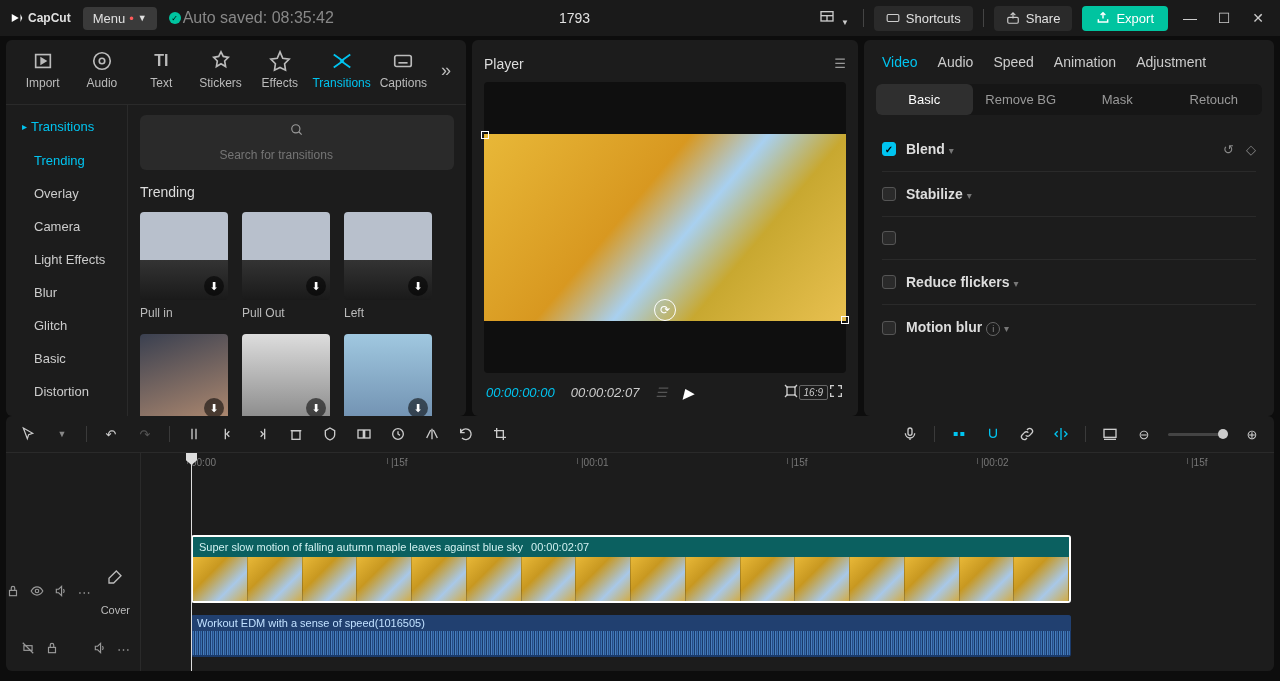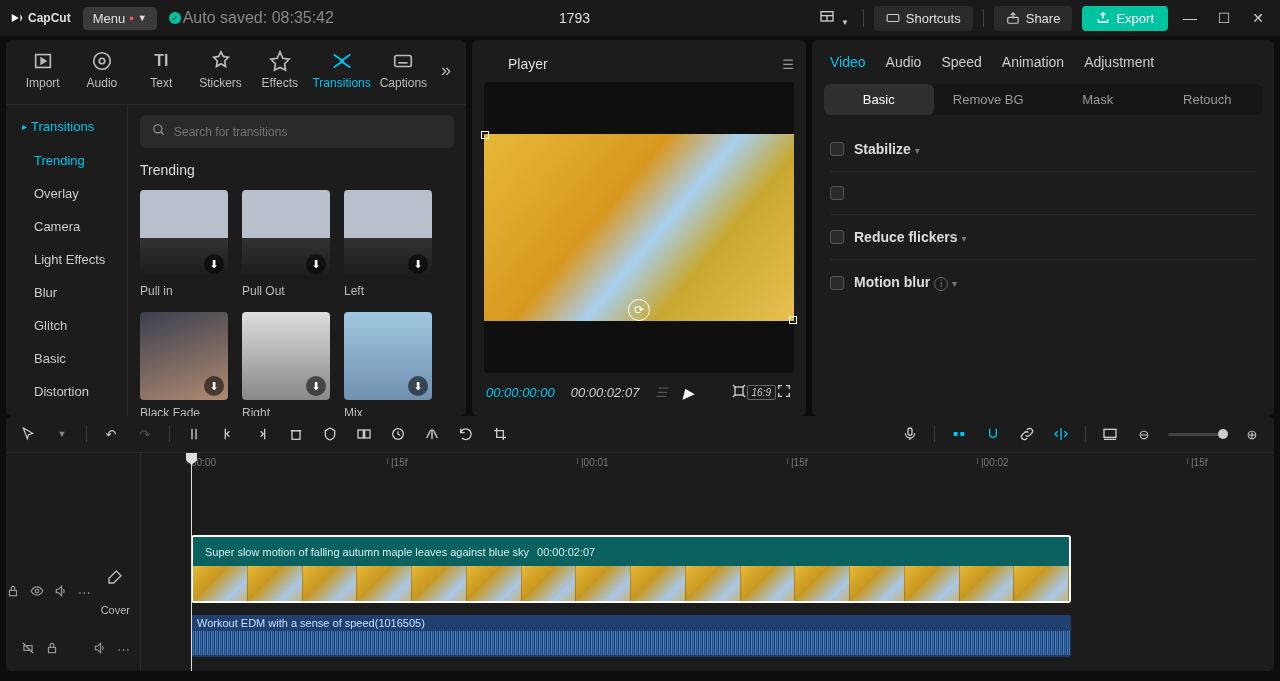--- a/index.html
+++ b/index.html
@@ -34,55 +34,55 @@
 .more-arrow { width: 24px; display: flex; align-items: center; justify-content: center; cursor: pointer; color: #bbb; font-size: 18px; }
 
 .left-body { display: flex; flex: 1; overflow: hidden; }
 .sidebar { width: 122px; border-right: 1px solid #2a2a2a; padding: 10px 0; overflow-y: auto; }
 .sidebar-heading { color: #00c4f0; font-size: 13px; padding: 4px 16px 10px; display: flex; align-items: center; gap: 4px; }
 .sidebar-heading::before { content: "▸"; font-size: 10px; }
 .sidebar-item { padding: 9px 16px 9px 28px; cursor: pointer; color: #ccc; font-size: 13px; }
 .sidebar-item.active { color: #00c4f0; }
 
 .content { flex: 1; padding: 10px 12px; overflow-y: auto; }
-.search-box { background: #2a2a2a; border-radius: 6px; padding: 8px 12px; display: flex; align-items: center; gap: 8px; margin-bottom: 14px; }
+.search-box { background: #2a2a2a; border-radius: 6px; padding: 8px 12px; display: flex; align-items: center; gap: 8px; margin-bottom: 14px; flex-direction: column; }
 .search-box input { background: none; border: none; color: #999; outline: none; flex: 1; font-size: 12px; }
 .search-icon { color: #999; }
 
 .section-title { font-size: 14px; margin-bottom: 12px; color: #ddd; }
 .grid { display: flex; gap: 14px; flex-wrap: wrap; }
 .card { width: 88px; }
 .thumb { width: 88px; height: 88px; background: linear-gradient(#8a8a8a,#aaa); border-radius: 4px; position: relative; overflow: hidden; }
 .thumb-build { background: linear-gradient(#b8c0cc 0%, #b8c0cc 55%, #333 55%, #1a1a1a); }
 .thumb-fade { background: linear-gradient(160deg,#3a4050,#b08a70); }
 .thumb-diamond { background: linear-gradient(#ddd,#888); }
 .thumb-mix { background: linear-gradient(#a0c8e0,#7090b0); }
 .dl-badge { position: absolute; right: 4px; bottom: 4px; width: 20px; height: 20px; background: rgba(0,0,0,0.55); border-radius: 50%; display: flex; align-items: center; justify-content: center; color: #fff; font-size: 11px; }
 .card-label { margin-top: 6px; font-size: 12px; color: #bbb; }
 
 
 .player-panel { flex: 1; background: #1c1c1c; border-radius: 6px; display: flex; flex-direction: column; padding: 10px 12px; }
-.player-header { display: flex; justify-content: space-between; align-items: center; padding: 6px 0 10px; margin-left: 24px; }
+.player-header { display: flex; justify-content: space-between; padding: 6px 0 10px; }
 .player-title { font-size: 14px; color: #ddd; }
 .player-viewport { flex: 1; background: #0f0f0f; border-radius: 4px; position: relative; display: flex; align-items: center; justify-content: center; }
 .video-frame { width: 100%; height: 64%; background: linear-gradient(130deg, #e8b838 0%, #d89820 40%, #a8d0f0 55%, #c8a830 70%, #e8c050 100%); position: relative; }
 .video-frame::before, .video-frame::after { content: ""; position: absolute; width: 6px; height: 6px; border: 1px solid #fff; }
 .video-frame::before { top: -3px; left: -3px; }
 .video-frame::after { bottom: -3px; right: -3px; }
 .player-center { position: absolute; bottom: 18%; left: 50%; transform: translateX(-50%); width: 22px; height: 22px; border: 1.5px solid #fff; border-radius: 50%; display: flex; align-items: center; justify-content: center; color: #fff; font-size: 12px; }
 .player-controls { display: flex; align-items: center; gap: 16px; padding: 10px 2px 4px; font-style: italic; }
 .time-cur { color: #00c4f0; font-size: 13px; }
 .time-dur { color: #ccc; font-size: 13px; }
 .player-controls .spacer { flex: 1; }
 .play-btn { color: #fff; font-size: 14px; cursor: pointer; }
 .pc-right { display: flex; align-items: center; color: #ccc; }
 .ratio-btn { border: 1px solid #666; font-size: 10px; padding: 1px 4px; border-radius: 2px; cursor: pointer; }
 
 
-.right-panel { width: 462px; background: #1c1c1c; border-radius: 6px; display: flex; flex-direction: column; }
+.right-panel { width: 410px; background: #1c1c1c; border-radius: 6px; display: flex; flex-direction: column; }
 .right-tabs { display: flex; padding: 14px 18px 10px; gap: 20px; font-size: 14px; }
 .right-tab { cursor: pointer; color: #ccc; }
 .right-tab.active { color: #00c4f0; font-weight: 500; }
 .sub-tabs { display: flex; background: #161616; margin: 4px 12px; border-radius: 6px; }
 .sub-tab { flex: 1; text-align: center; padding: 8px; cursor: pointer; color: #999; font-size: 13px; }
 .sub-tab.active { background: #2f2f2f; color: #fff; border-radius: 6px; }
 .props { padding: 8px 18px; }
 .prop-row { display: flex; align-items: center; padding: 14px 0; border-bottom: 1px solid #2a2a2a; gap: 10px; }
 .prop-row:last-child { border-bottom: none; }
 .chk { width: 14px; height: 14px; border-radius: 3px; border: 1.5px solid #555; background: #2a2a2a; display: flex; align-items: center; justify-content: center; }
@@ -115,21 +115,21 @@
 .tl-right { flex: 1; position: relative; overflow: hidden; }
 .ruler { height: 22px; position: relative; color: #777; font-size: 10px; }
 .ruler-mark { position: absolute; top: 4px; }
 .ruler-mark::before { content: ""; position: absolute; left: -4px; top: 1px; width: 1px; height: 6px; background: #555; }
 .playhead { position: absolute; left: 50px; top: 0; bottom: 0; width: 1px; background: #ddd; z-index: 5; }
 .playhead::before { content: ""; position: absolute; top: 0; left: -5px; width: 11px; height: 12px; background: #ddd; clip-path: polygon(0 0, 100% 0, 100% 60%, 50% 100%, 0 60%); }
 
 .tracks { position: absolute; top: 22px; left: 0; right: 0; bottom: 0; }
 .track { position: absolute; left: 50px; }
 .clip-video { top: 60px; width: 880px; height: 68px; border: 2px solid #fff; border-radius: 3px; background: #0a5a5a; overflow: hidden; }
-.clip-header { height: 29px; background: #0b6060; color: #d0f0f0; font-size: 11px; display: flex; align-items: center; gap: 8px; padding: 0 12px; }
+.clip-header { height: 20px; background: #0b6060; color: #d0f0f0; font-size: 11px; display: flex; align-items: center; gap: 8px; padding: 0 6px; }
 .clip-frames { height: 48px; display: flex; }
 .frame { flex: 1; background: linear-gradient(135deg,#e8b838,#c89820,#a8c8e8,#d8a830); border-right: 1px solid rgba(0,0,0,0.2); }
 .clip-audio { top: 140px; width: 880px; height: 42px; background: #1a3a6a; border-radius: 3px; overflow: hidden; }
 .audio-header { height: 16px; color: #c0e0ff; font-size: 11px; padding: 2px 6px; background: #214070; }
 .wave { height: 24px; background: repeating-linear-gradient(90deg, #5590d0 0 1px, #2a5090 1px 2px, #4080c0 2px 3px, #1a3a6a 3px 4px); opacity: 0.8; }
 
 ::-webkit-scrollbar { width: 6px; height: 6px; }
 ::-webkit-scrollbar-thumb { background: #444; border-radius: 3px; }
 </style>
 </head>
@@ -357,20 +357,28 @@
       <span class="right-tab">Adjustment</span>
     </div>
     <div class="sub-tabs">
       <div class="sub-tab active">Basic</div>
       <div class="sub-tab">Remove BG</div>
       <div class="sub-tab">Mask</div>
       <div class="sub-tab">Retouch</div>
     </div>
     <div class="props">
       <div class="prop-row">
+        <span class="chk on"></span>
+        <span class="prop-label"><b>Blend</b> <span class="chev">▾</span></span>
+        <div class="row-icons">
+          <span>↺</span>
+          <span>◇</span>
+        </div>
+      </div>
+      <div class="prop-row">
         <span class="chk"></span>
         <span class="prop-label"><b>Stabilize</b> <span class="chev">▾</span></span>
       </div>
       <div class="prop-row">
         <span class="chk"></span>
       </div>
       <div class="prop-row">
         <span class="chk"></span>
         <span class="prop-label"><b>Reduce flickers</b> <span class="chev">▾</span></span>
       </div>

